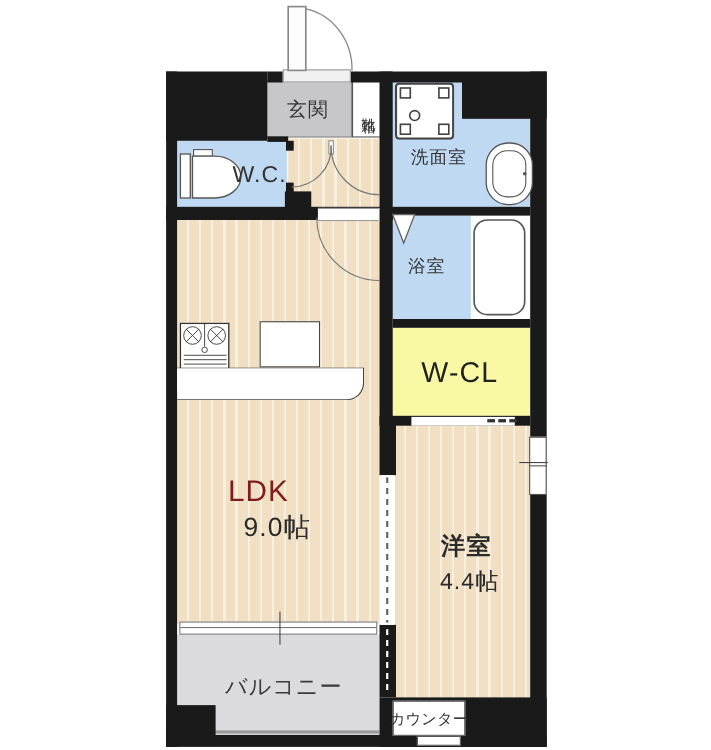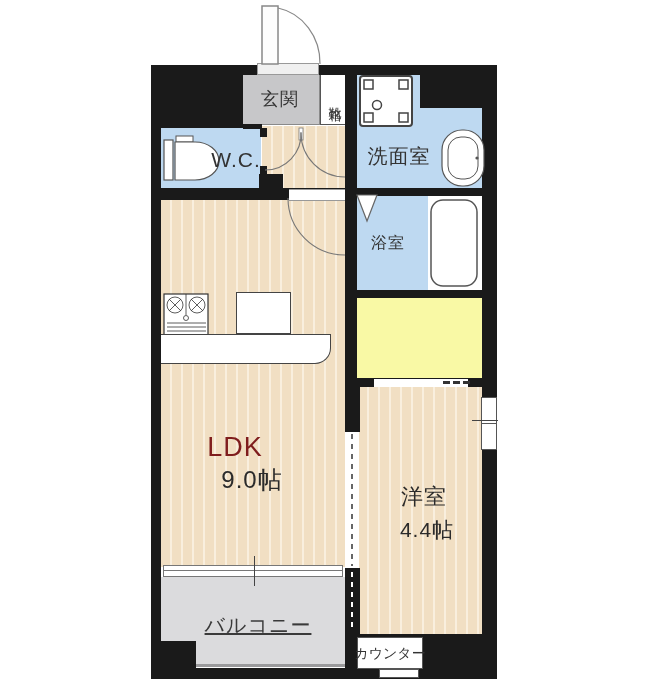--- a/index.html
+++ b/index.html
@@ -160,22 +160,23 @@
       <path d="M 3,5 A 57 57 0 0 0 60,62" fill="none" stroke="#777" stroke-width="1.1"></path>
     </svg>
   </div>
 
   <div class="abs" style="left:357px;top:637px;width:66px;height:32px;background:#fff;border:1px solid #555;"></div>
   <div class="abs" style="left:379px;top:669px;width:40px;height:9px;background:#fff;border:1px solid #555;"></div>
 
   <div class="lbl" style="left:280px;top:99px;font-size:18px;">玄関</div>
   <div class="lbl-v" style="left:335px;top:99px;font-size:13px;">靴箱</div>
   <div class="lbl" style="left:236px;top:159px;font-size:21px;">W.C.</div>
-  <div class="lbl" style="left:399px;top:156px;font-size:20px;">洗面室</div>
+  <div class="lbl" style="left:399px;top:144px;font-size:16px;">洗面室</div>
   <div class="lbl" style="left:388px;top:243px;font-size:16px;">浴室</div>
+  <div class="lbl" style="left:418px;top:338px;font-size:26px;color:#222;">W-CL</div>
   <div class="lbl" style="left:235px;top:447px;font-size:27px;color:#7f1d1d;">LDK</div>
   <div class="lbl" style="left:252px;top:480px;font-size:24px;color:#2b2b2b;">9.0帖</div>
-  <div class="lbl" style="left:424px;top:497px;font-size:22px;color:#2b2b2b;">洋室</div>
+  <div class="lbl" style="left:424px;top:497px;font-size:22px;color:#2b2b2b;font-weight:bold;">洋室</div>
   <div class="lbl" style="left:427px;top:529px;font-size:21px;color:#2b2b2b;">4.4帖</div>
-  <div class="lbl" style="left:258px;top:625px;font-size:20px;color:#3a3a3a;text-decoration:underline;">バルコニー</div>
+  <div class="lbl" style="left:258px;top:625px;font-size:20px;color:#3a3a3a;">バルコニー</div>
   <div class="lbl" style="left:390px;top:653px;font-size:14px;letter-spacing:0;">カウンター</div>
 
 </div>
 
 </body></html>

